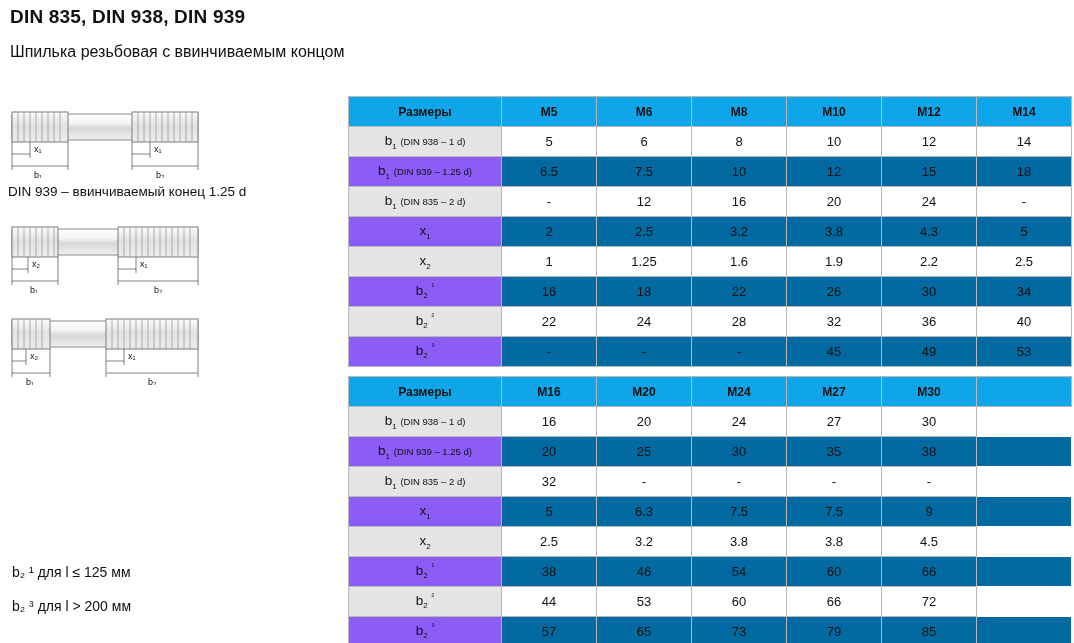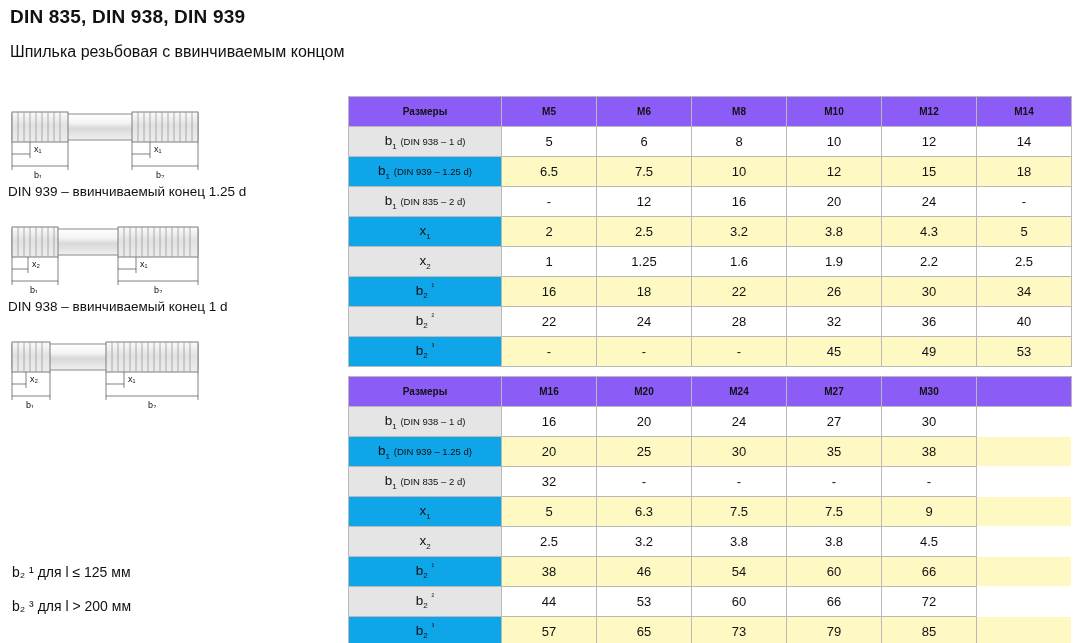--- a/index.html
+++ b/index.html
@@ -78,29 +78,29 @@
     border: 1px solid #b9b9b9;
     text-align: center;
     vertical-align: middle;
     padding: 0;
     height: 29px;
     font-weight: normal;
     color: #111;
   }
   .tbl th {
     font-weight: bold;
-    font-size: 10px;
-    background: #8b5cf6;
+    font-size: 12px;
+    background: #0ea5e9;
   }
   .tbl .rowhead {
     background: #e5e5e5;
     font-size: 13.5px;
   }
-  .tbl tr.alt td { background: #fef9c3; }
-  .tbl tr.alt td.rowhead { background: #0ea5e9; }
+  .tbl tr.alt td { background: #0369a1; }
+  .tbl tr.alt td.rowhead { background: #8b5cf6; }
   .tbl td.empty { background: #ffffff; border-color: #ffffff; }
   .lbl-small { font-size: 9.5px; }
 
   #table1 { left: 348px; top: 96px; width: 716px; }
   #table2 { left: 348px; top: 376px; width: 716px; }
 
   .col-name { width: 152px; }
   .col-v { width: 94px; }
 </style>
 </head>
@@ -222,21 +222,20 @@
           </g>
           <text x="24" y="60" font-size="9" fill="#111" font-family="Liberation Sans, sans-serif">x₂</text>
           <text x="132" y="60" font-size="9" fill="#111" font-family="Liberation Sans, sans-serif">x₁</text>
           <text x="22" y="86" font-size="9" fill="#111" font-family="Liberation Sans, sans-serif">b₁</text>
           <text x="146" y="86" font-size="9" fill="#111" font-family="Liberation Sans, sans-serif">b₂</text>
         </svg>
       </div>
     </div>
 
     <div class="fig-block">
-      <div class="fig-caption">DIN 938 – ввинчиваемый конец 1 d</div>
       <div class="fig-art">
         <svg width="320" height="86" viewBox="0 0 320 86">
           <rect x="4" y="22" width="186" height="26" fill="url(#rodg)" stroke="#8a8a8a" stroke-width="1"></rect>
           <rect x="4" y="20" width="38" height="30" fill="url(#thrg)" stroke="#7d7d7d" stroke-width="1"></rect>
           <g stroke="#9a9a9a" stroke-width="0.8">
             <line x1="10" y1="20" x2="10" y2="50"></line>
               <line x1="16" y1="20" x2="16" y2="50"></line>
             <line x1="22" y1="20" x2="22" y2="50"></line>
               <line x1="28" y1="20" x2="28" y2="50"></line>
             <line x1="34" y1="20" x2="34" y2="50"></line>

